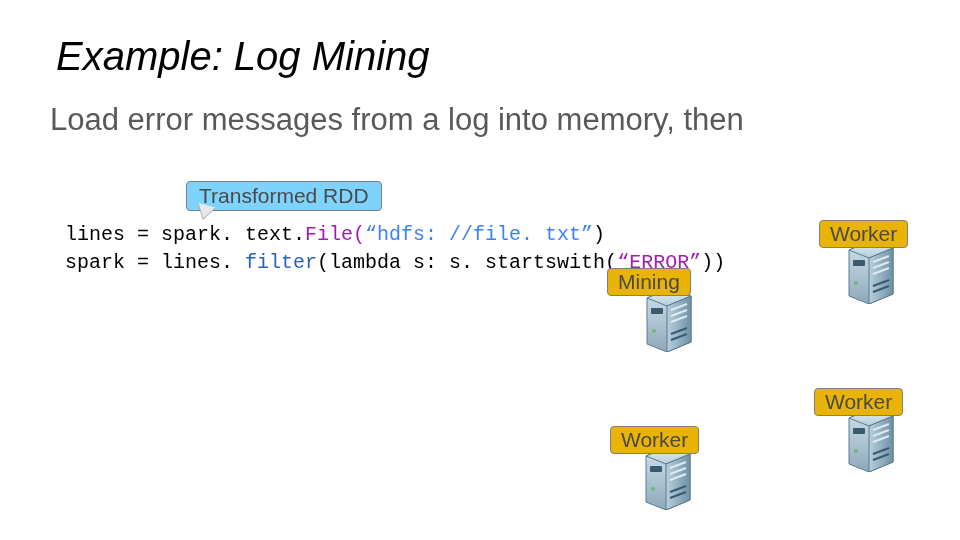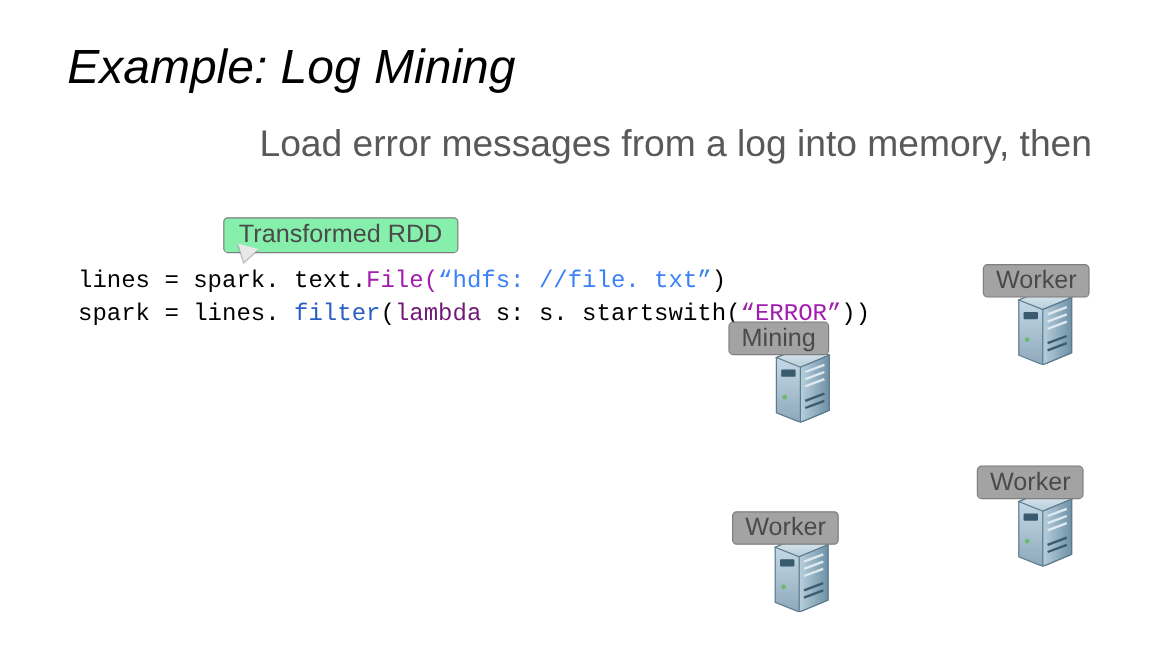--- a/index.html
+++ b/index.html
@@ -18,25 +18,25 @@
     color: #000;
     font-style: italic;
   }
   .subtitle {
     position: absolute;
     left: 50px; top: 102px;
     width: 860px;
     font-size: 31px;
     color: #595959;
     line-height: 1.18;
-    text-align: right;
+    text-align: left;
   }
   .callout-badge {
     position: absolute;
-    background: #86efac;
+    background: #7dd3fc;
     border: 1px solid #7f7f7f;
     border-radius: 4px;
     padding: 2px 12px;
     font-size: 21px;
     color: #4a4a4a;
   }
   .callout-transformed { left: 186px; top: 181px; }
   .callout-tail {
     position: absolute;
     width: 0; height: 0;
@@ -52,26 +52,26 @@
     left: 65px; top: 221px;
     font-family: Consolas, "Courier New", monospace;
     font-size: 20px;
     color: #000;
     line-height: 1.38;
     white-space: pre;
   }
   .tok-method { color: #a21caf; }
   .tok-str    { color: #3b82f6; }
   .tok-filter { color: #2b5fc1; }
-  .tok-kw     { color: #701a75; }
+  .tok-kw     { color: #000000; }
   .tok-const  { color: #a21caf; }
 
   .node-badge {
     position: absolute;
-    background: #a3a3a3;
+    background: #eab308;
     border: 1px solid #7f7f7f;
     border-radius: 4px;
     padding: 1px 10px;
     font-size: 21px;
     color: #4a4a4a;
     z-index: 2;
   }
   .b-driver  { left: 607px; top: 268px; }
   .b-worker1 { left: 819px; top: 220px; }
   .b-worker2 { left: 814px; top: 388px; }

